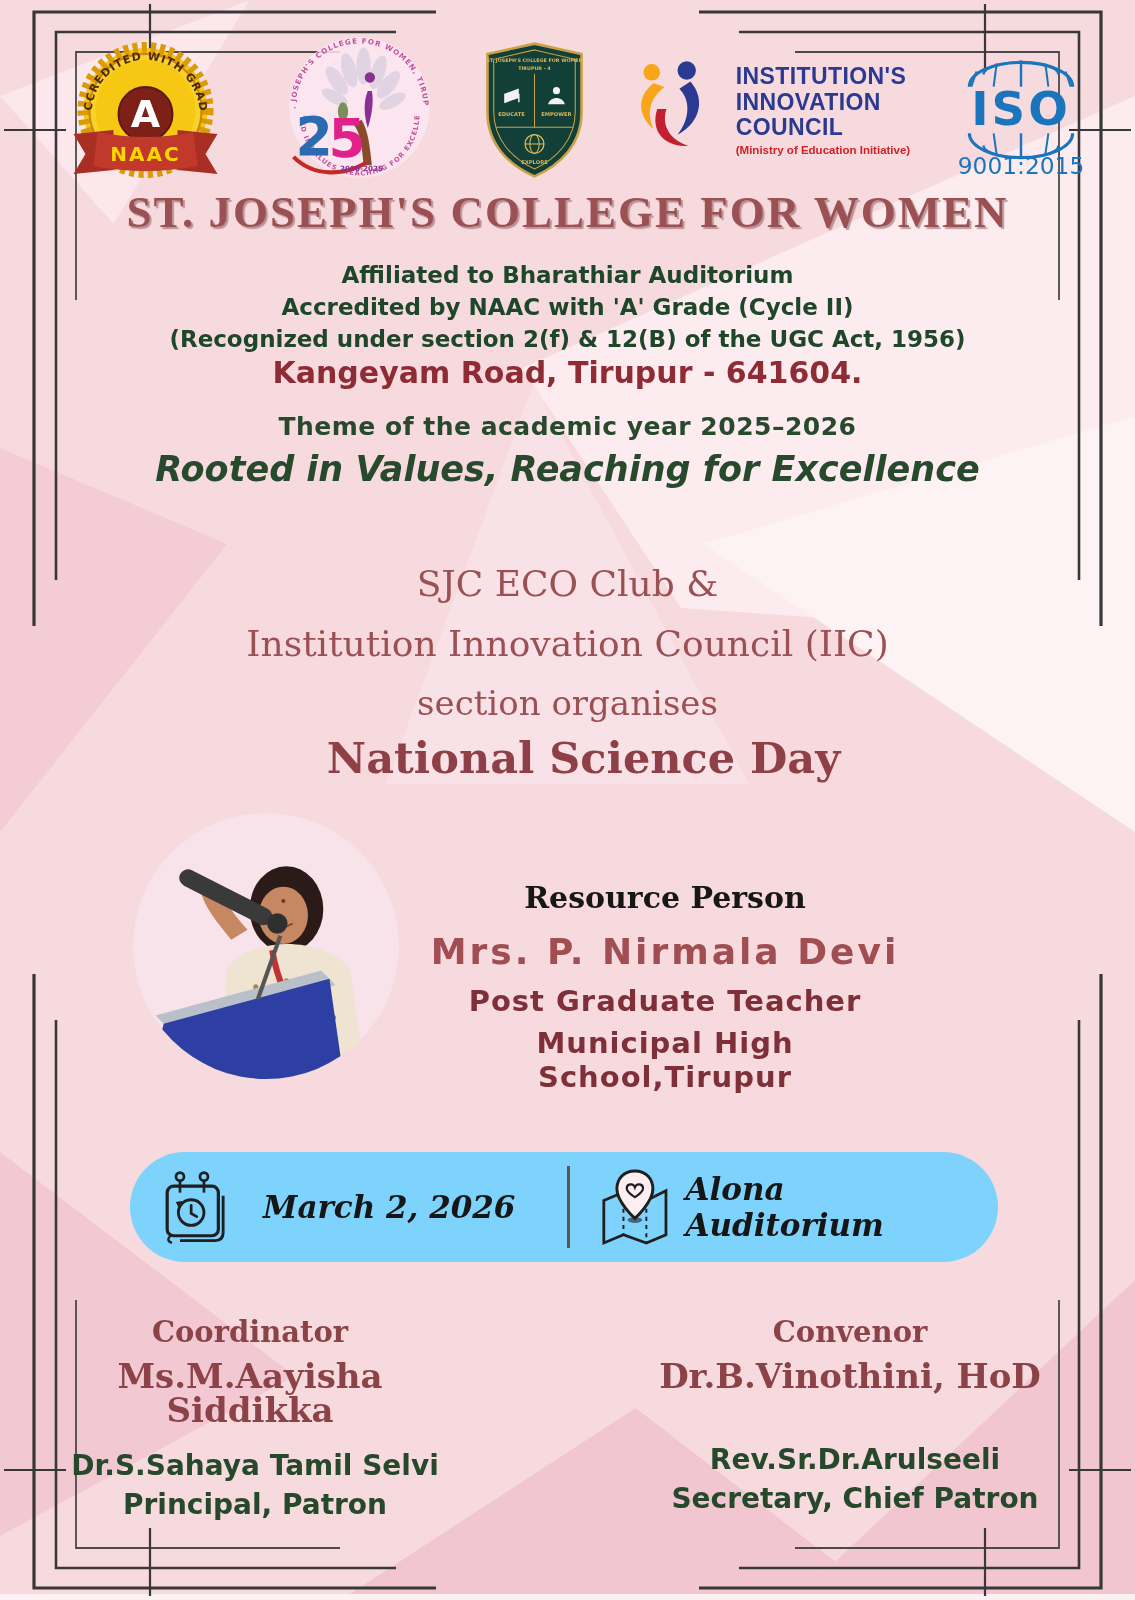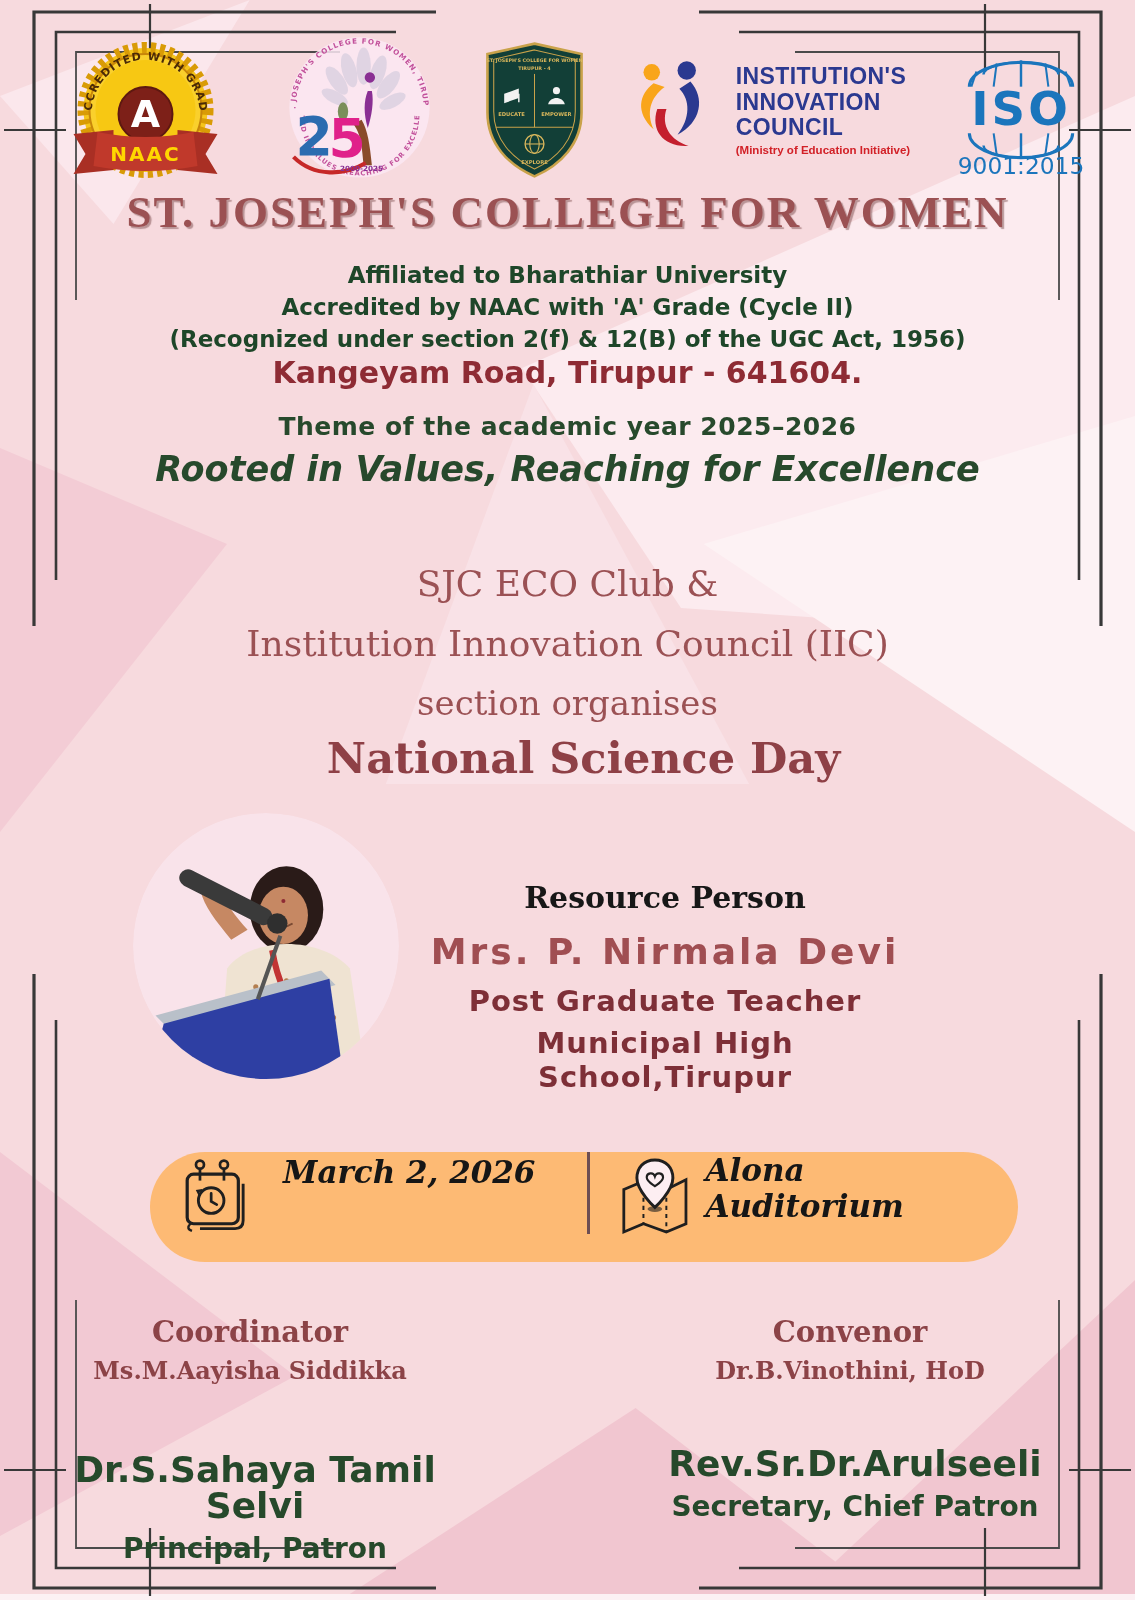--- a/index.html
+++ b/index.html
@@ -44,37 +44,37 @@
   .ev-title{top:737px;font-size:43px;font-weight:700;color:#8e4046;padding-left:16px;}
   
   .photo{position:absolute;left:133px;top:813px;width:266px;height:266px;border-radius:50%;
          overflow:hidden;z-index:2;}
   .rp{position:absolute;left:405px;top:880px;width:520px;text-align:center;z-index:2;}
   .rp-head{font-family:"DejaVu Serif",serif;font-weight:800;font-size:30px;color:#171717;}
   .rp-name{margin-top:16px;font-size:36px;font-weight:700;color:#a04e52;letter-spacing:3px;}
   .rp-desig{margin-top:12px;font-size:29px;font-weight:700;color:#7e2f37;letter-spacing:1px;}
   .rp-org{margin-top:8px;font-size:29px;font-weight:700;color:#7e2f37;letter-spacing:1px;}
   
-  .pill{position:absolute;left:150px;top:1152px;width:868px;height:110px;border-radius:58px;
-        background:#fdba74;z-index:2;display:flex;align-items:flex-start;padding:0 26px;box-sizing:border-box;}
+  .pill{position:absolute;left:130px;top:1152px;width:868px;height:110px;border-radius:58px;
+        background:#7dd3fc;z-index:2;display:flex;align-items:center;padding:0 26px;box-sizing:border-box;}
   .dt{width:330px;text-align:center;font-family:"DejaVu Serif",serif;font-style:italic;font-weight:700;
       font-size:31px;color:#161616;line-height:1.3;}
   .pill-divider{width:3px;height:82px;background:#6d4e53;margin:0 24px;flex:none;}
   .venue{font-family:"DejaVu Serif",serif;font-style:italic;font-weight:700;font-size:31px;color:#161616;
          margin-left:10px;}
   
   .blk{position:absolute;text-align:center;z-index:2;line-height:1;}
   .maroonblk{font-family:"DejaVu Serif",serif;font-weight:700;color:#8c4347;}
   .coord{left:55px;top:1318px;width:390px;}
   .conv{left:650px;top:1318px;width:400px;}
-  .blk-label{font-size:29px;} .blk-name{font-size:24px;margin-top:12px;}
+  .blk-label{font-size:29px;} .blk-name{font-size:34px;margin-top:12px;}
   .greenblk{font-weight:700;color:#26492b;}
   .princ{left:55px;top:1452px;width:400px;}
   .secr{left:640px;top:1446px;width:430px;}
-  .g1{font-size:36px;} .g2{font-size:28px;margin-top:11px;}
+  .g1{font-size:28px;} .g2{font-size:28px;margin-top:11px;}
   svg text{font-family:"DejaVu Sans",sans-serif;}
 </style>
 </head>
 <body>
 
 <div class="poster">
 
   <div class="bg">
     <div class="poly p1"></div>
     <div class="poly p2"></div>
@@ -213,21 +213,21 @@
       <path d="M 24 88 A 51 24 0 0 0 126 88" fill="none" stroke="#1b75bc" stroke-width="3"></path>
       <path d="M 38 100 A 37 12 0 0 0 112 100" fill="none" stroke="#1b75bc" stroke-width="2.4"></path>
       <line x1="75" y1="88" x2="75" y2="112" stroke="#1b75bc" stroke-width="2.4"></line>
       <line x1="48" y1="88" x2="51" y2="109" stroke="#1b75bc" stroke-width="2"></line>
       <line x1="102" y1="88" x2="99" y2="109" stroke="#1b75bc" stroke-width="2"></line>
       <text x="75" y="128" text-anchor="middle" font-size="23" fill="#1b75bc" font-family="Liberation Sans, sans-serif">9001:2015</text>
     </svg>
   </div>
 
   <div class="ctext college-title">ST. JOSEPH'S COLLEGE FOR WOMEN</div>
-  <div class="ctext gline l-affil">Affiliated to Bharathiar University</div>
+  <div class="ctext gline l-affil">Affiliated to Bharathiar Auditorium</div>
   <div class="ctext gline l-accr">Accredited by NAAC with 'A' Grade (Cycle II)</div>
   <div class="ctext gline l-recog">(Recognized under section 2(f) &amp; 12(B) of the UGC Act, 1956)</div>
   <div class="ctext l-addr">Kangeyam Road, Tirupur - 641604.</div>
 
   <div class="ctext l-theme">Theme of the academic year 2025–2026</div>
   <div class="ctext l-tagline">Rooted in Values, Reaching for Excellence</div>
 
   <div class="ctext ev ev1">SJC ECO Club &amp;</div>
   <div class="ctext ev ev2">Institution Innovation Council (IIC)</div>
   <div class="ctext ev ev3">section organises</div>

